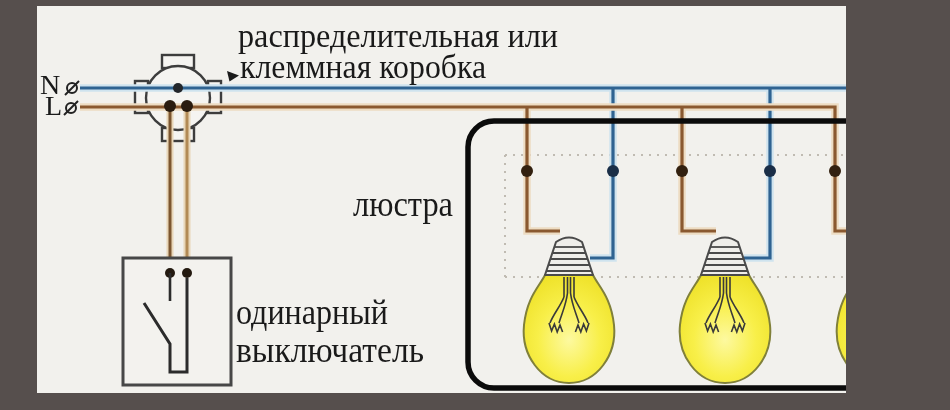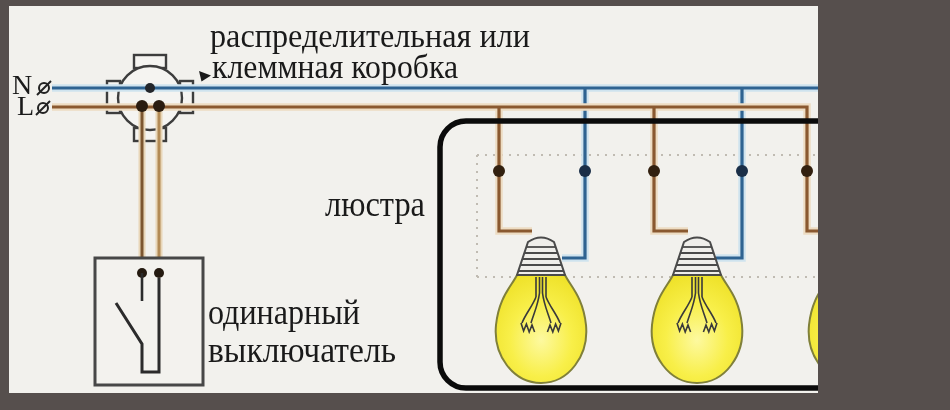--- a/index.html
+++ b/index.html
@@ -1,17 +1,17 @@
 <!DOCTYPE html>
 <html><head>
 <meta charset="utf-8">
 <style>
   html,body{margin:0;padding:0;}
   body{background:#564f4d;font-family:"Liberation Serif","DejaVu Serif",serif;}
-  .stage{position:relative;width:818px;height:410px;background:#564f4d;overflow:hidden;}
+  .stage{position:relative;width:818px;height:410px;background:#564f4d;overflow:hidden;padding-left:28px;}
   svg{display:block;}
   
   .halo-n{stroke:#cfe3ee;stroke-width:7.5;fill:none;}
   .wire-n{stroke:#2f6391;stroke-width:3.2;fill:none;}
   .halo-l{stroke:#eddcc2;stroke-width:7.5;fill:none;}
   .wire-l{stroke:#8a5930;stroke-width:3.2;fill:none;}
   .halo-sw{stroke:#e8d6b8;stroke-width:7;fill:none;}
   .wire-swl{stroke:#7c5630;stroke-width:3;fill:none;}
   .wire-swr{stroke:#b28a55;stroke-width:3;fill:none;}
   

